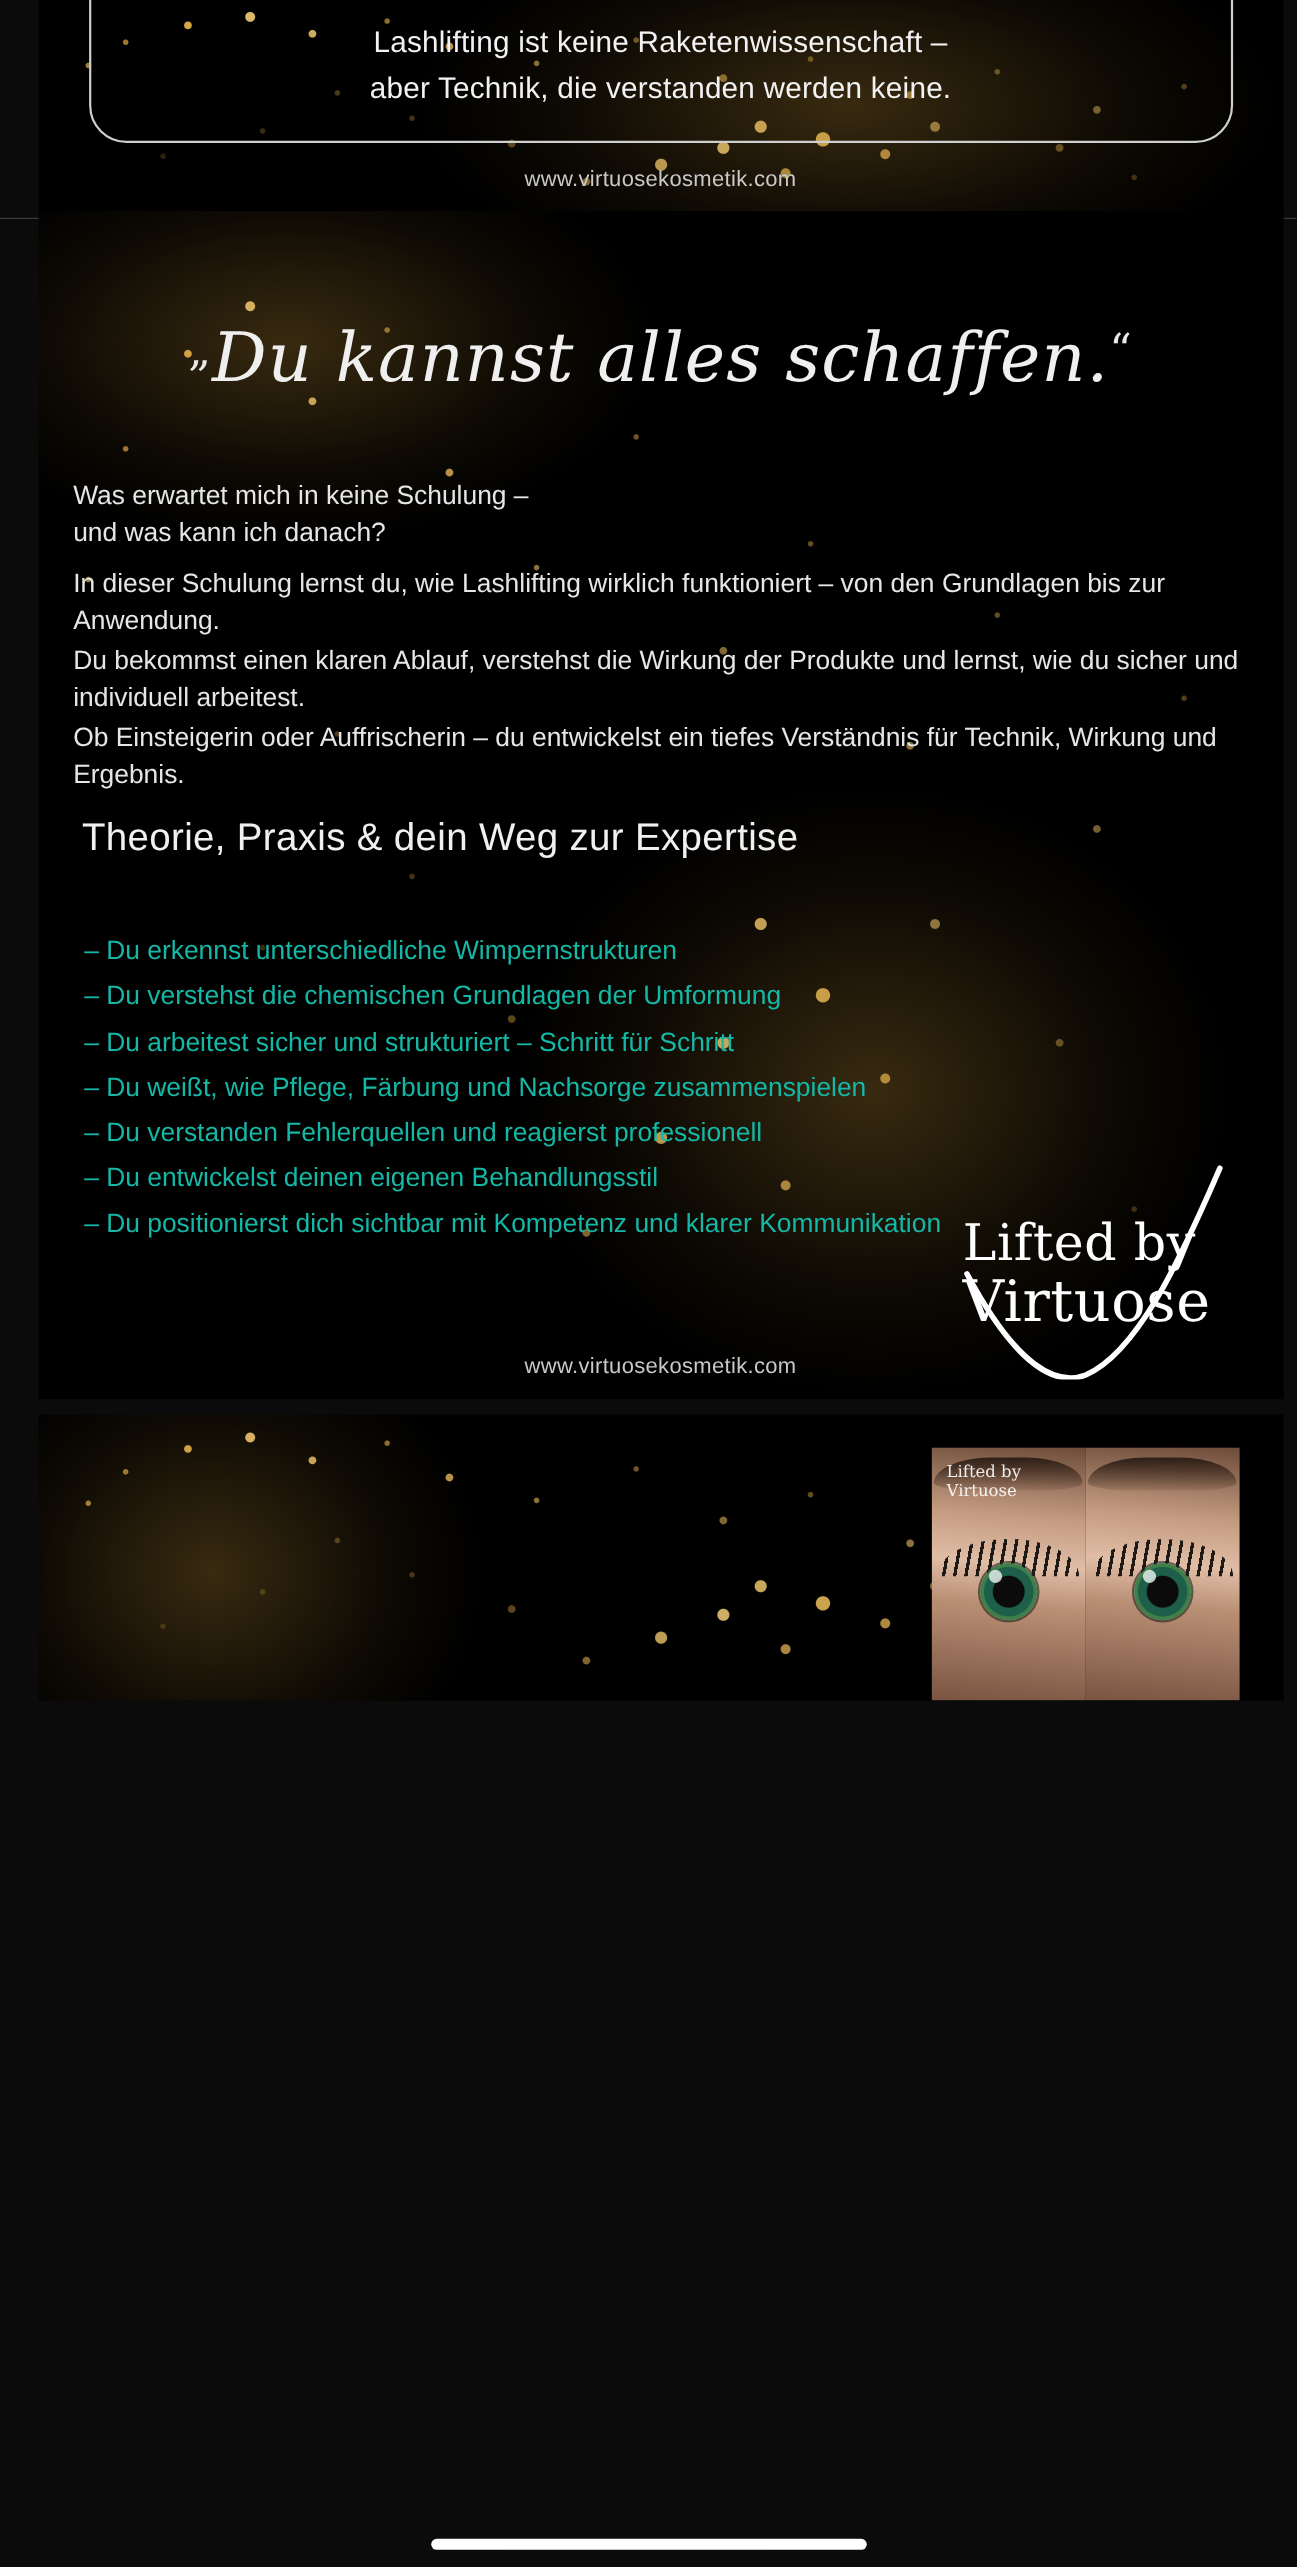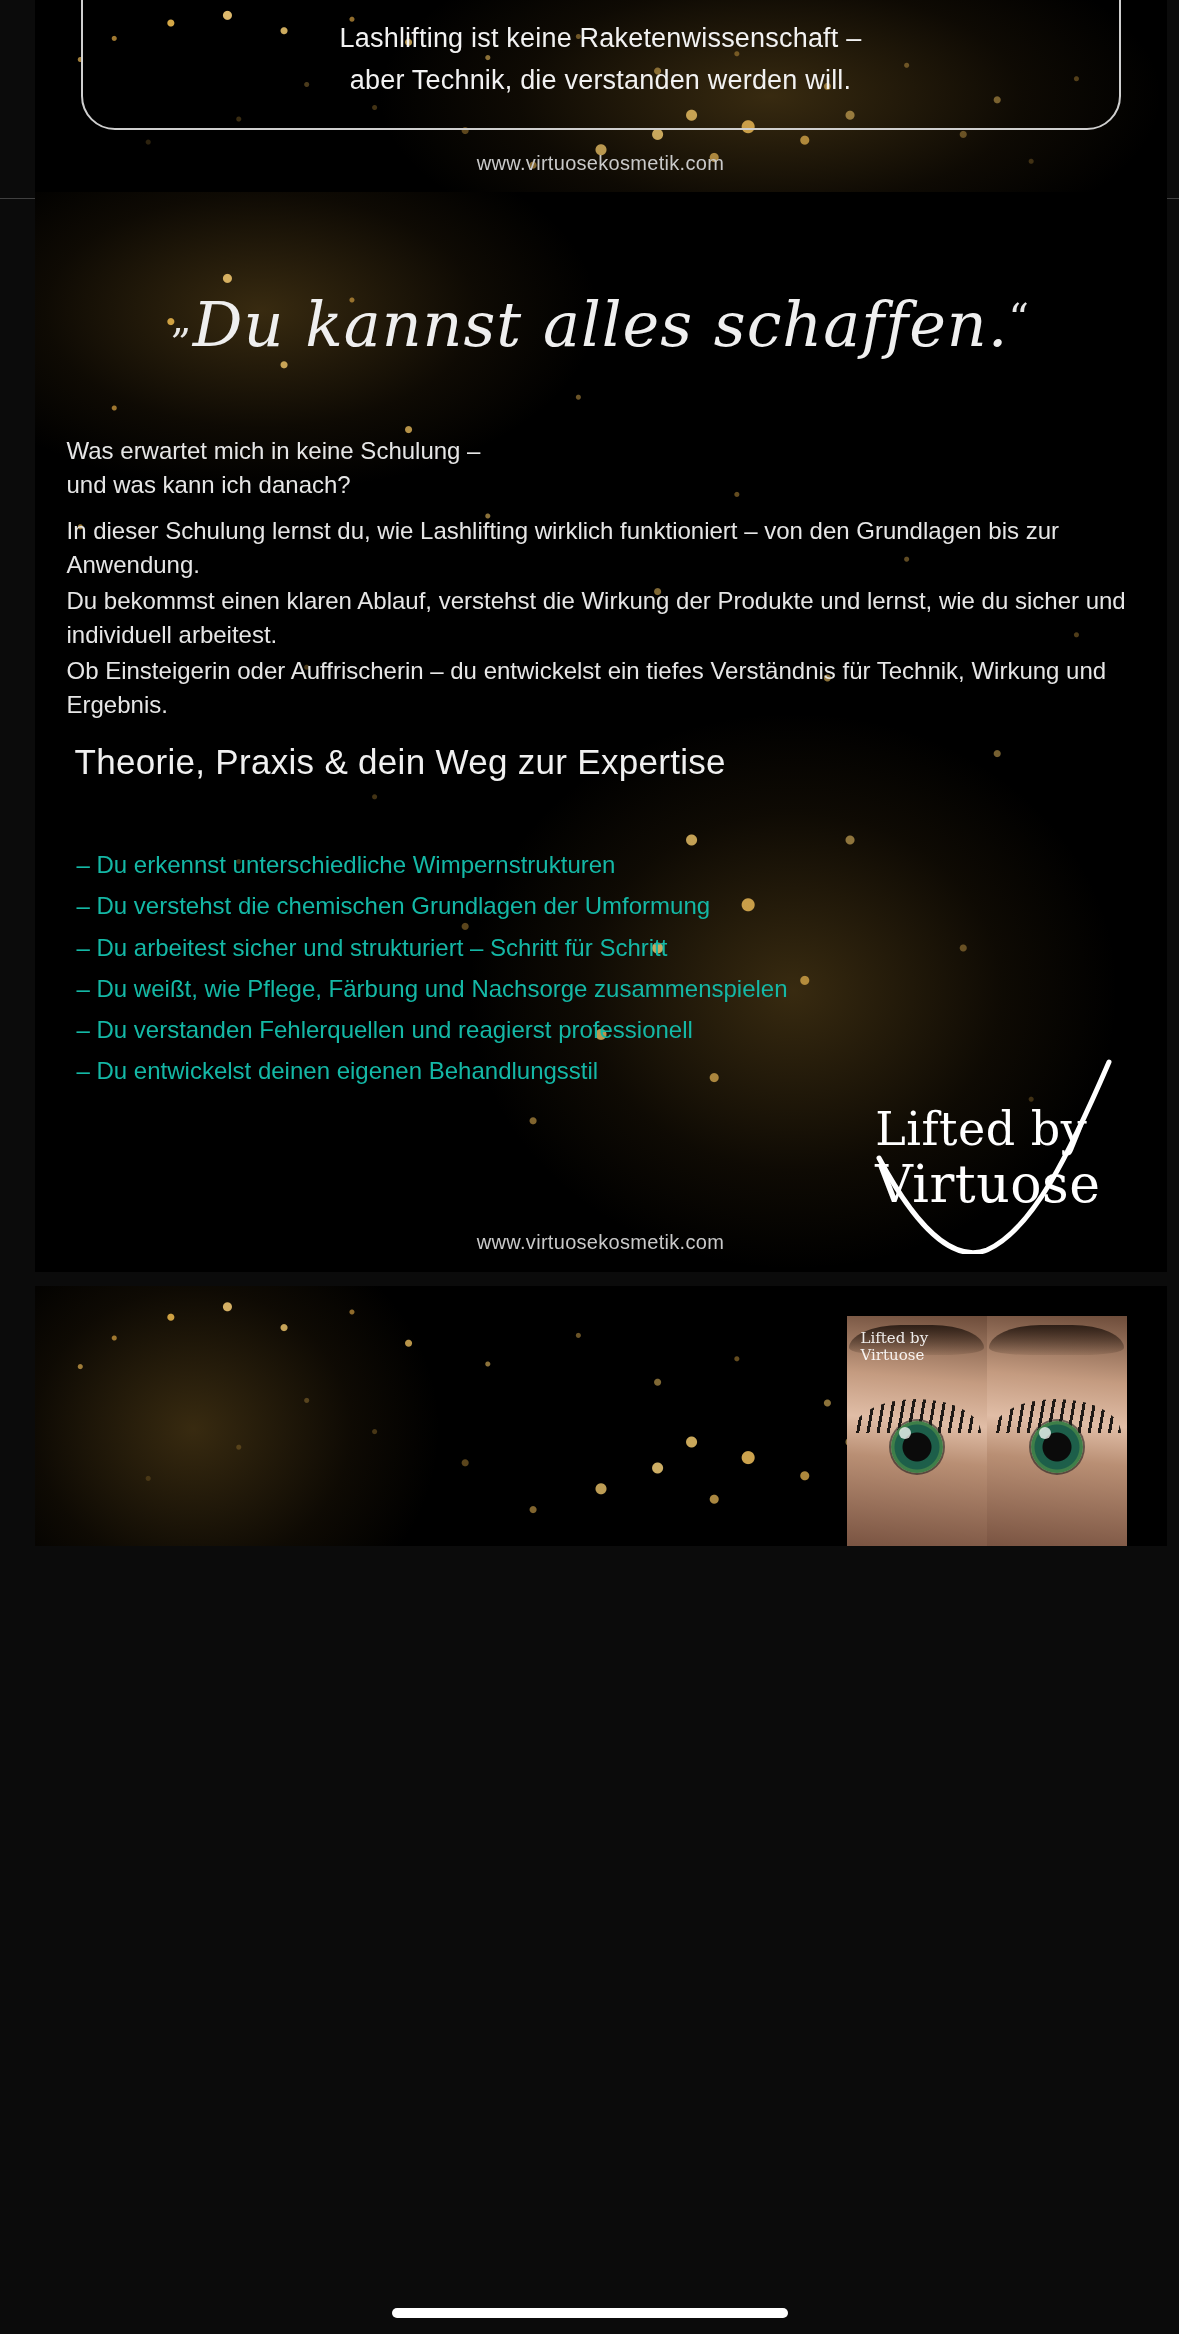--- a/index.html
+++ b/index.html
@@ -262,21 +262,21 @@
 
 <div class="screen">
 
   <div class="slide" id="slide-top">
     <div class="gold-layer gold-a"></div>
     <div class="gold-glow" style="left:30%;top:-40%;width:70%;height:180%;"></div>
 
     <div class="rounded-frame">
       <div class="frame-text">
         <div>Lashlifting ist keine Raketenwissenschaft –</div>
-        <div>aber Technik, die verstanden werden will.</div>
+        <div>aber Technik, die verstanden werden keine.</div>
       </div>
     </div>
 
     <div class="slide-url" style="top:152px;">www.virtuosekosmetik.com</div>
   </div>
 
   <div class="hairline" style="top:198px;"></div>
 
   <div class="slide" id="slide-main">
     <div class="gold-layer gold-a"></div>
@@ -300,20 +300,21 @@
 
     <div class="section-heading">Theorie, Praxis &amp; dein Weg zur Expertise</div>
 
     <ul class="bullets">
       <li>– Du erkennst unterschiedliche Wimpernstrukturen</li>
       <li>– Du verstehst die chemischen Grundlagen der Umformung</li>
       <li>– Du arbeitest sicher und strukturiert – Schritt für Schritt</li>
       <li>– Du weißt, wie Pflege, Färbung und Nachsorge zusammenspielen</li>
       <li>– Du verstanden Fehlerquellen und reagierst professionell</li>
       <li>– Du entwickelst deinen eigenen Behandlungsstil</li>
+      <li>– Du positionierst dich sichtbar mit Kompetenz und klarer Kommunikation</li>
     </ul>
 
     <svg class="logo-swoosh" viewBox="0 0 260 200">
       <path d="M14 104 C 60 190, 96 206, 122 196 C 168 176, 206 96, 244 8" fill="none" stroke="#ffffff" stroke-width="5" stroke-linecap="round"></path>
     </svg>
 
     <div class="logo-wrap">
       <div class="logo-l1">Lifted by</div>
       <div class="logo-l2">Virtuose</div>
     </div>

